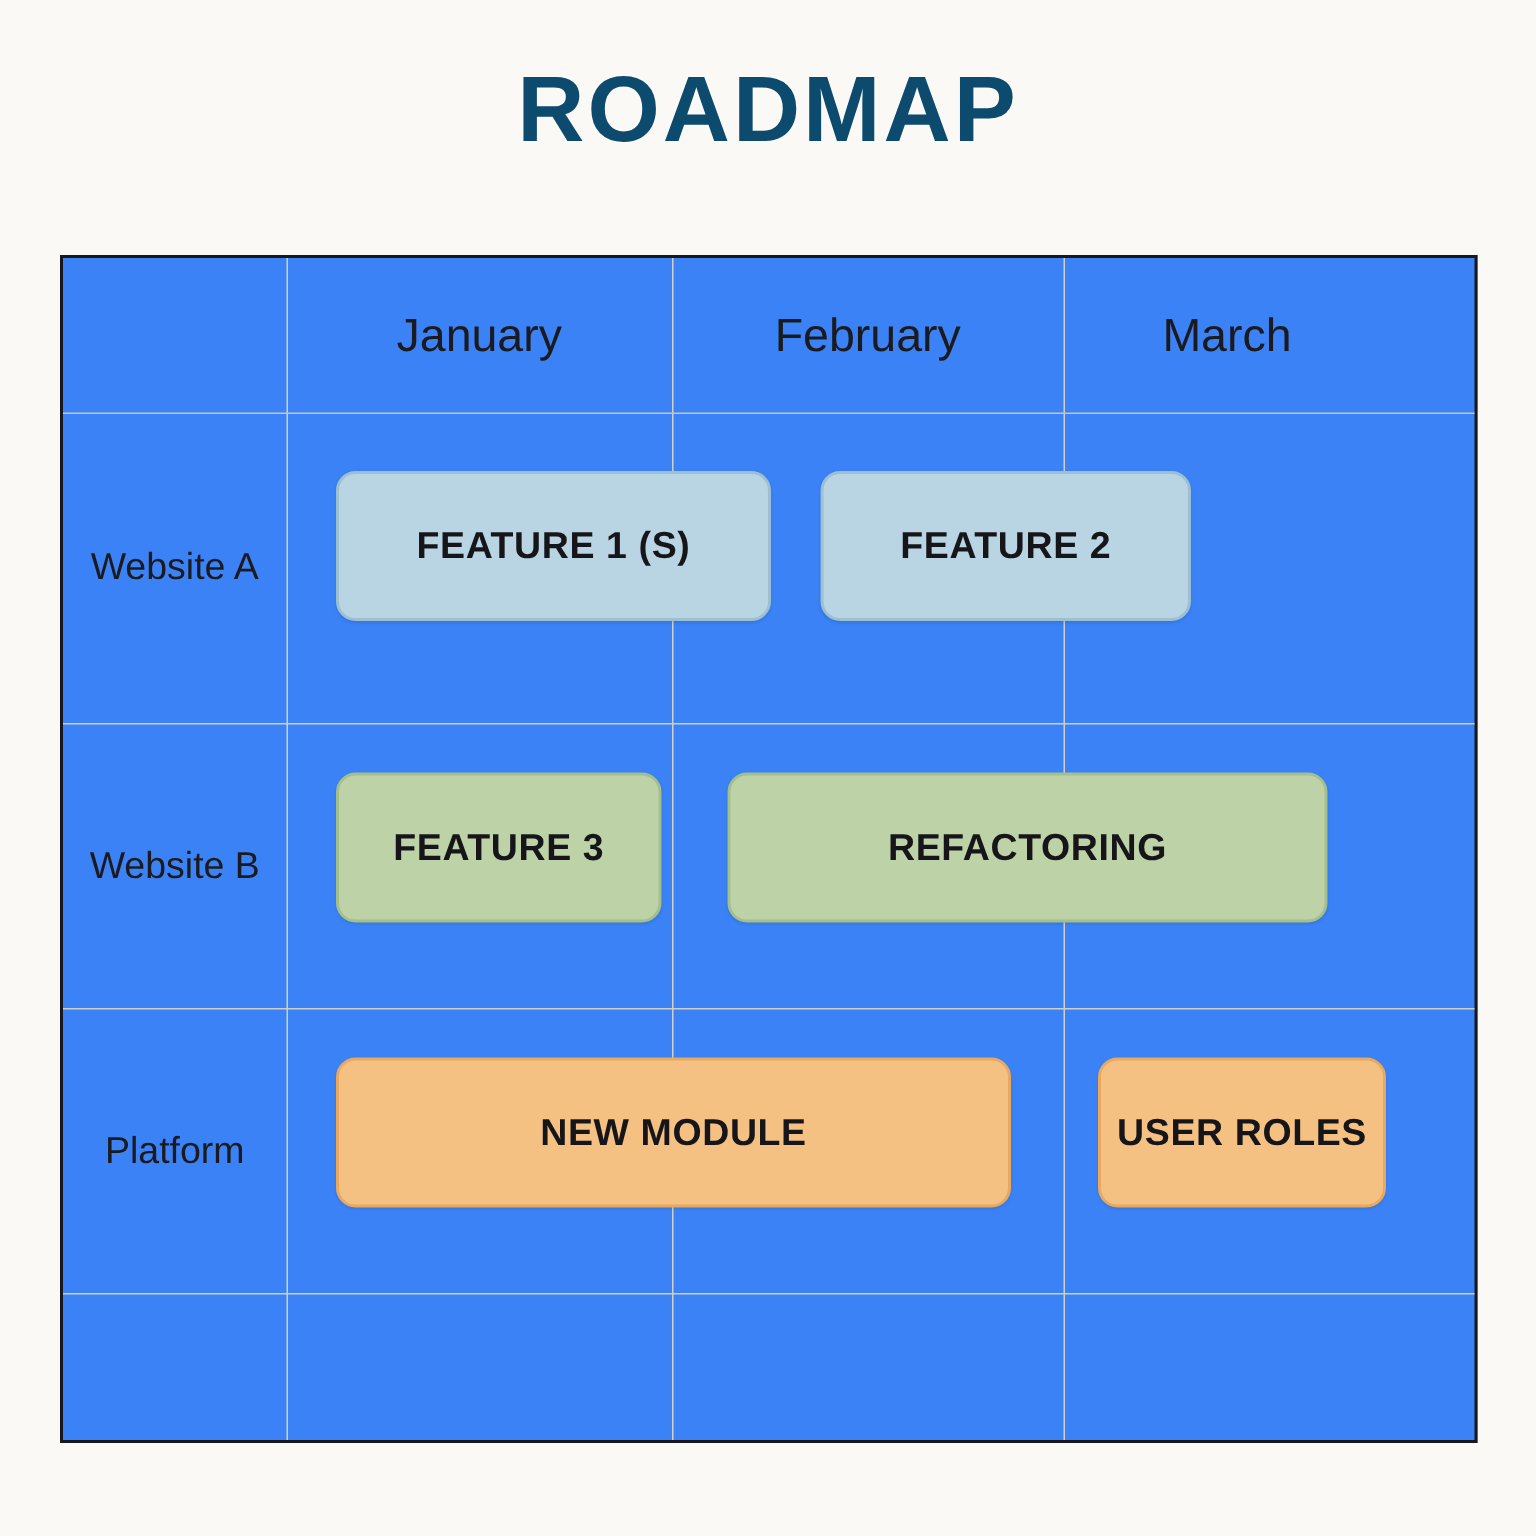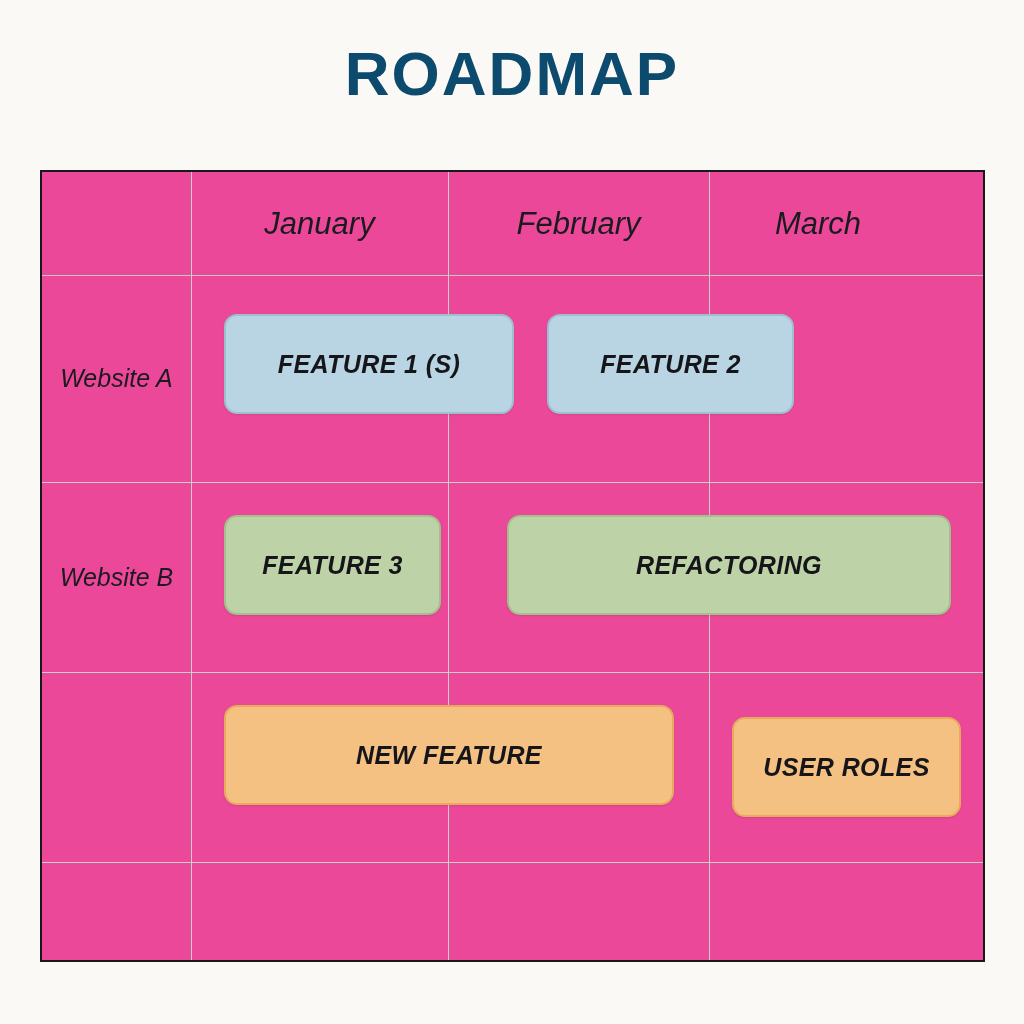--- a/index.html
+++ b/index.html
@@ -34,23 +34,22 @@
   }
 
   
   .table {
     position: absolute;
     left: 40px;
     top: 170px;
     width: 945px;
     height: 792px;
     border: 2px solid #18181b;
-    background: #ec4899;
+    background: #3b82f6;
     box-sizing: border-box;
-    font-style: italic;
   }
 
   
   .vline {
     position: absolute;
     top: 0;
     width: 1px;
     height: 100%;
     background: #cfcfca;
   }
@@ -125,25 +124,25 @@
   .bar.blue   { background: #b9d4e2; border: 2px solid #9dbfd2; }
   .bar.green  { background: #bdd3a7; border: 2px solid #a3bf8c; }
   .bar.orange { background: #f5c183; border: 2px solid #e8a95f; }
 
   
   .bar.b-f1 { left: 182px; top: 142px; width: 290px; height: 100px; }
   .bar.b-f2 { left: 505px; top: 142px; width: 247px; height: 100px; }
 
   
   .bar.b-f3 { left: 182px; top: 343px; width: 217px; height: 100px; }
-  .bar.b-rf { left: 465px; top: 343px; width: 444px; height: 100px; }
+  .bar.b-rf { left: 443px; top: 343px; width: 400px; height: 100px; }
 
   
   .bar.b-nm { left: 182px; top: 533px; width: 450px; height: 100px; }
-  .bar.b-ur { left: 690px; top: 533px; width: 229px; height: 100px; margin-top: 12px; }
+  .bar.b-ur { left: 690px; top: 533px; width: 192px; height: 100px; }
 </style>
 </head>
 <body>
 
 <div id="board">
 
   <div class="title">ROADMAP</div>
 
   <div class="table">
 
@@ -155,22 +154,23 @@
     <div class="hline h2"></div>
     <div class="hline h3"></div>
     <div class="hline h4"></div>
 
     <div class="colhead c1">January</div>
     <div class="colhead c2">February</div>
     <div class="colhead c3">March</div>
 
     <div class="rowhead r1">Website A</div>
     <div class="rowhead r2">Website B</div>
+    <div class="rowhead r3">Platform</div>
 
     <div class="bar blue b-f1">FEATURE 1 (S)</div>
     <div class="bar blue b-f2">FEATURE 2</div>
     <div class="bar green b-f3">FEATURE 3</div>
     <div class="bar green b-rf">REFACTORING</div>
-    <div class="bar orange b-nm">NEW FEATURE</div>
+    <div class="bar orange b-nm">NEW MODULE</div>
     <div class="bar orange b-ur">USER ROLES</div>
 
   </div>
 </div>
 
 </body></html>

